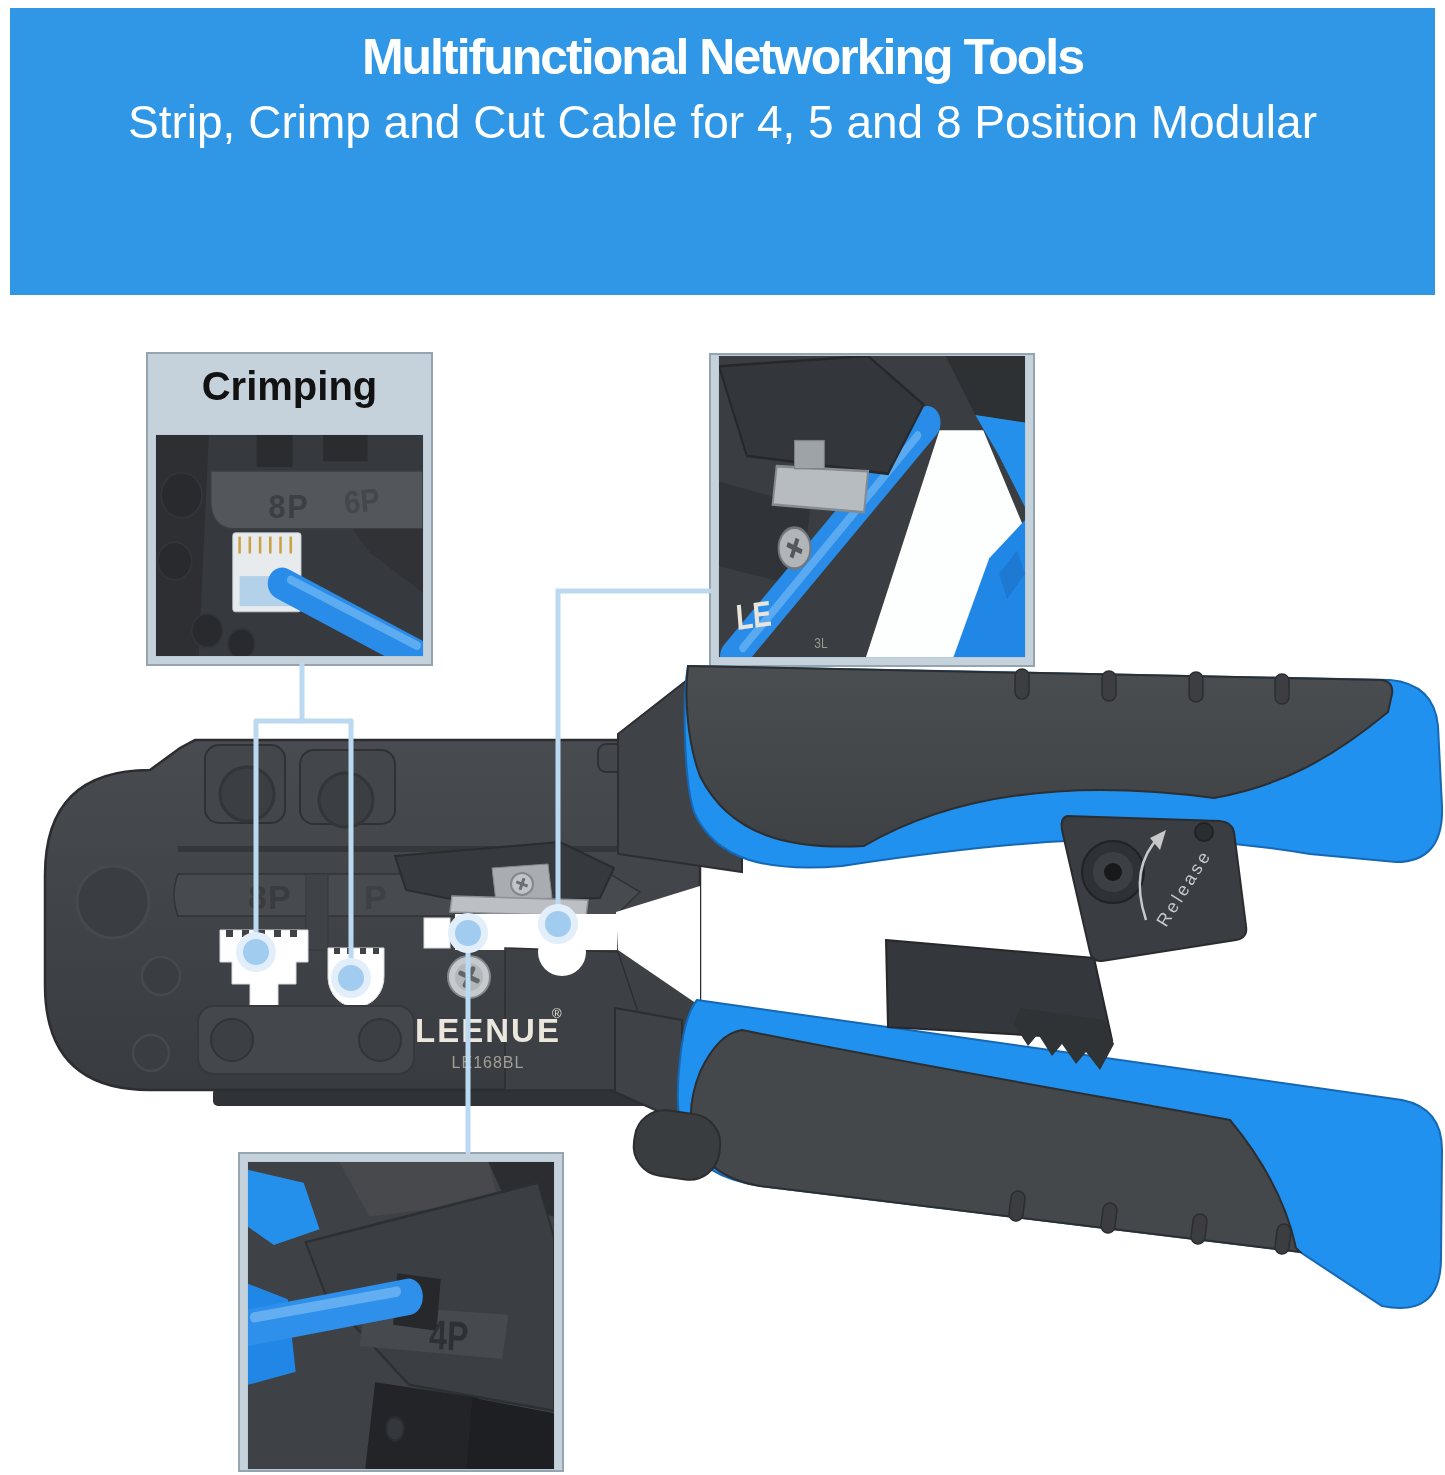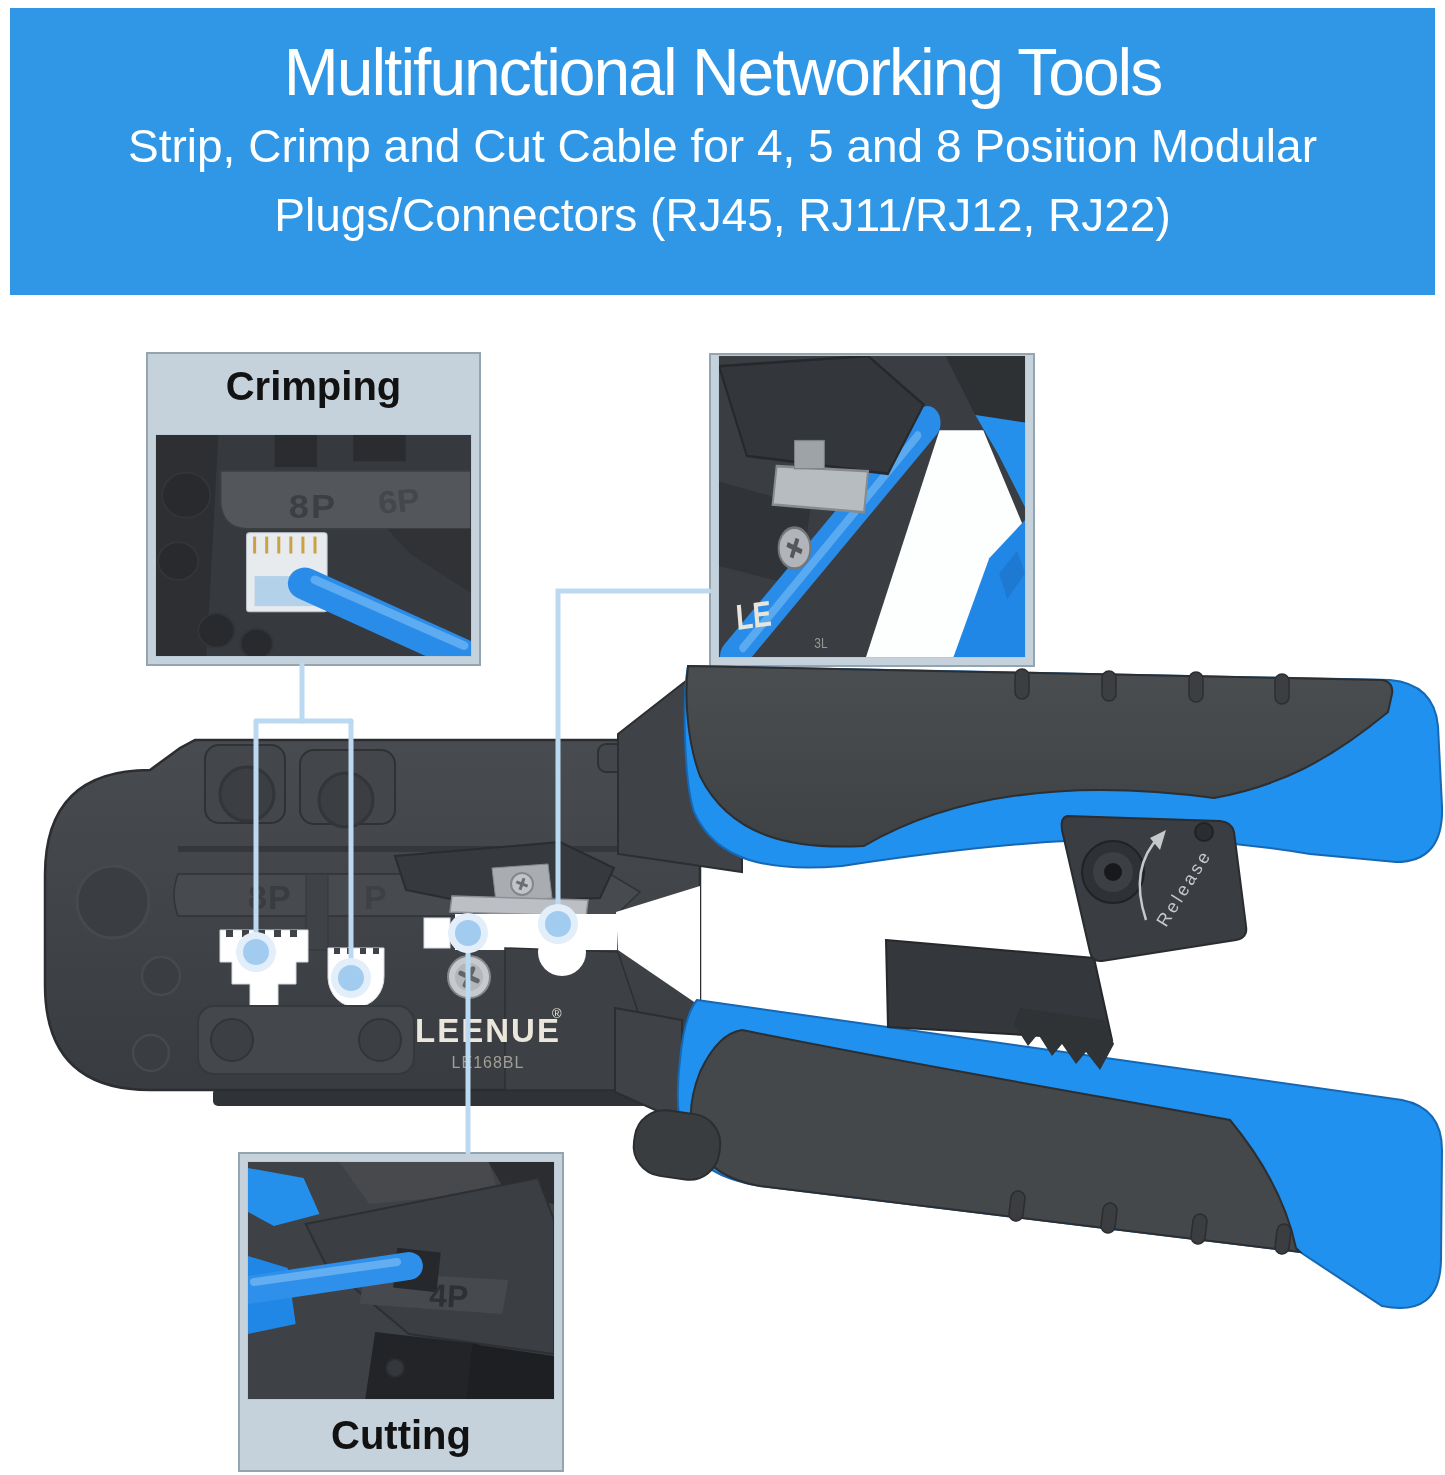--- a/index.html
+++ b/index.html
@@ -1,49 +1,48 @@
 <!DOCTYPE html>
 <html><head>
 <meta charset="utf-8">
 <style>
   html,body{margin:0;padding:0;background:#fff;}
   #stage{position:relative;width:1445px;height:1475px;background:#fff;overflow:hidden;
          font-family:"Liberation Sans",sans-serif;}
   
   .banner{position:absolute;left:10px;top:8px;width:1425px;height:287px;background:#2f97e6;
           display:flex;flex-direction:column;align-items:center;text-align:center;color:#fff;}
-  .banner-title{margin-top:28px;font-size:66px;font-weight:normal;letter-spacing:-2px;line-height:1.1;white-space:nowrap;}
+  .banner-title{margin-top:22px;font-size:50px;font-weight:bold;letter-spacing:-2px;line-height:1.1;white-space:nowrap;}
   .banner-sub{font-size:46px;font-weight:400;line-height:1.38;margin-top:6px;white-space:nowrap;}
   
   .inset{position:absolute;background:#c5d2db;border:2px solid #95a5b0;box-sizing:border-box;
          display:flex;flex-direction:column;}
   .inset-label{flex:0 0 auto;display:flex;align-items:center;justify-content:center;
                font-size:40px;font-weight:bold;color:#121212;}
   .inset-photo{flex:1 1 auto;margin:0 7px 7px;border:1px solid #b9cbd8;overflow:hidden;background:#3a3d41;}
   .inset.label-bottom .inset-photo{margin:7px 7px 0;}
   .inset-photo svg{display:block;width:100%;height:100%;}
-  #inset-crimping{left:146px;top:352px;width:335px;height:314px;gap:16px;}
+  #inset-crimping{left:146px;top:352px;width:287px;height:314px;gap:16px;}
   #inset-crimping .inset-label{height:64px;}
   #inset-stripping{left:709px;top:353px;width:326px;height:314px;}
   #inset-stripping .inset-label{height:64px;}
   #inset-cutting{left:238px;top:1152px;width:326px;height:320px;}
   #inset-cutting .inset-label{height:70px;}
   
   #tool-svg{position:absolute;left:0;top:0;width:1445px;height:1475px;z-index:6;pointer-events:none;}
   text.svgtxt{font-family:"Liberation Sans",sans-serif;}
 </style>
 </head>
 <body>
 
 <div id="stage">
 
   <div class="banner">
     <div class="banner-title">Multifunctional Networking Tools</div>
     <div class="banner-sub">Strip, Crimp and Cut Cable for 4, 5 and 8 Position Modular</div>
-    <div class="banner-sub">Plugs/Connectors (RJ45, RJ11/RJ12, RJ22)</div>
   </div>
 
   <div class="inset" id="inset-crimping">
     <div class="inset-label">Crimping</div>
     <div class="inset-photo">
       <svg viewBox="0 0 313 235" preserveAspectRatio="none">
         <rect x="0" y="0" width="313" height="235" fill="#36393d"></rect>
         <path d="M0,0 H62 L50,235 H0 Z" fill="#2d2f32"></path>
         <circle cx="30" cy="64" r="24" fill="#282a2d" stroke="#323539" stroke-width="2"></circle>
         <circle cx="22" cy="134" r="20" fill="#282a2d" stroke="#323539" stroke-width="2"></circle>
@@ -108,21 +107,20 @@
         <path d="M118,110 L262,118 L256,152 L112,142 Z" fill="#46494d"></path>
         <rect x="148" y="88" width="44" height="40" fill="#26282b" transform="rotate(6 170 108)"></rect>
         <path d="M0,128 L162,104" stroke="#2e90ea" stroke-width="28" stroke-linecap="round" fill="none"></path>
         <path d="M6,120 L150,100" stroke="#6fb5f3" stroke-width="8" stroke-linecap="round" opacity="0.8" fill="none"></path>
         <text class="svgtxt" x="182" y="144" font-size="32" font-weight="bold" fill="#2e3134" transform="rotate(3 182 144)">4P</text>
         <path d="M128,170 L232,182 L226,237 L118,237 Z" fill="#222427"></path>
         <path d="M226,182 L308,194 L308,237 L220,237 Z" fill="#1d1f22"></path>
         <circle cx="148" cy="206" r="9" fill="#34373b" stroke="#2b2d30" stroke-width="2"></circle>
       </svg>
     </div>
-    <div class="inset-label">Cutting</div>
   </div>
 
   <svg id="tool-svg" viewBox="0 0 1445 1475">
     <defs>
       <linearGradient id="bodyGrad" x1="0" y1="740" x2="0" y2="1095" gradientUnits="userSpaceOnUse">
         <stop offset="0" stop-color="#484b4f"></stop>
           <stop offset="1" stop-color="#383b3f"></stop>
       </linearGradient>
       <linearGradient id="gripGrad" x1="0" y1="660" x2="0" y2="880" gradientUnits="userSpaceOnUse">
         <stop offset="0" stop-color="#4b4e51"></stop>

